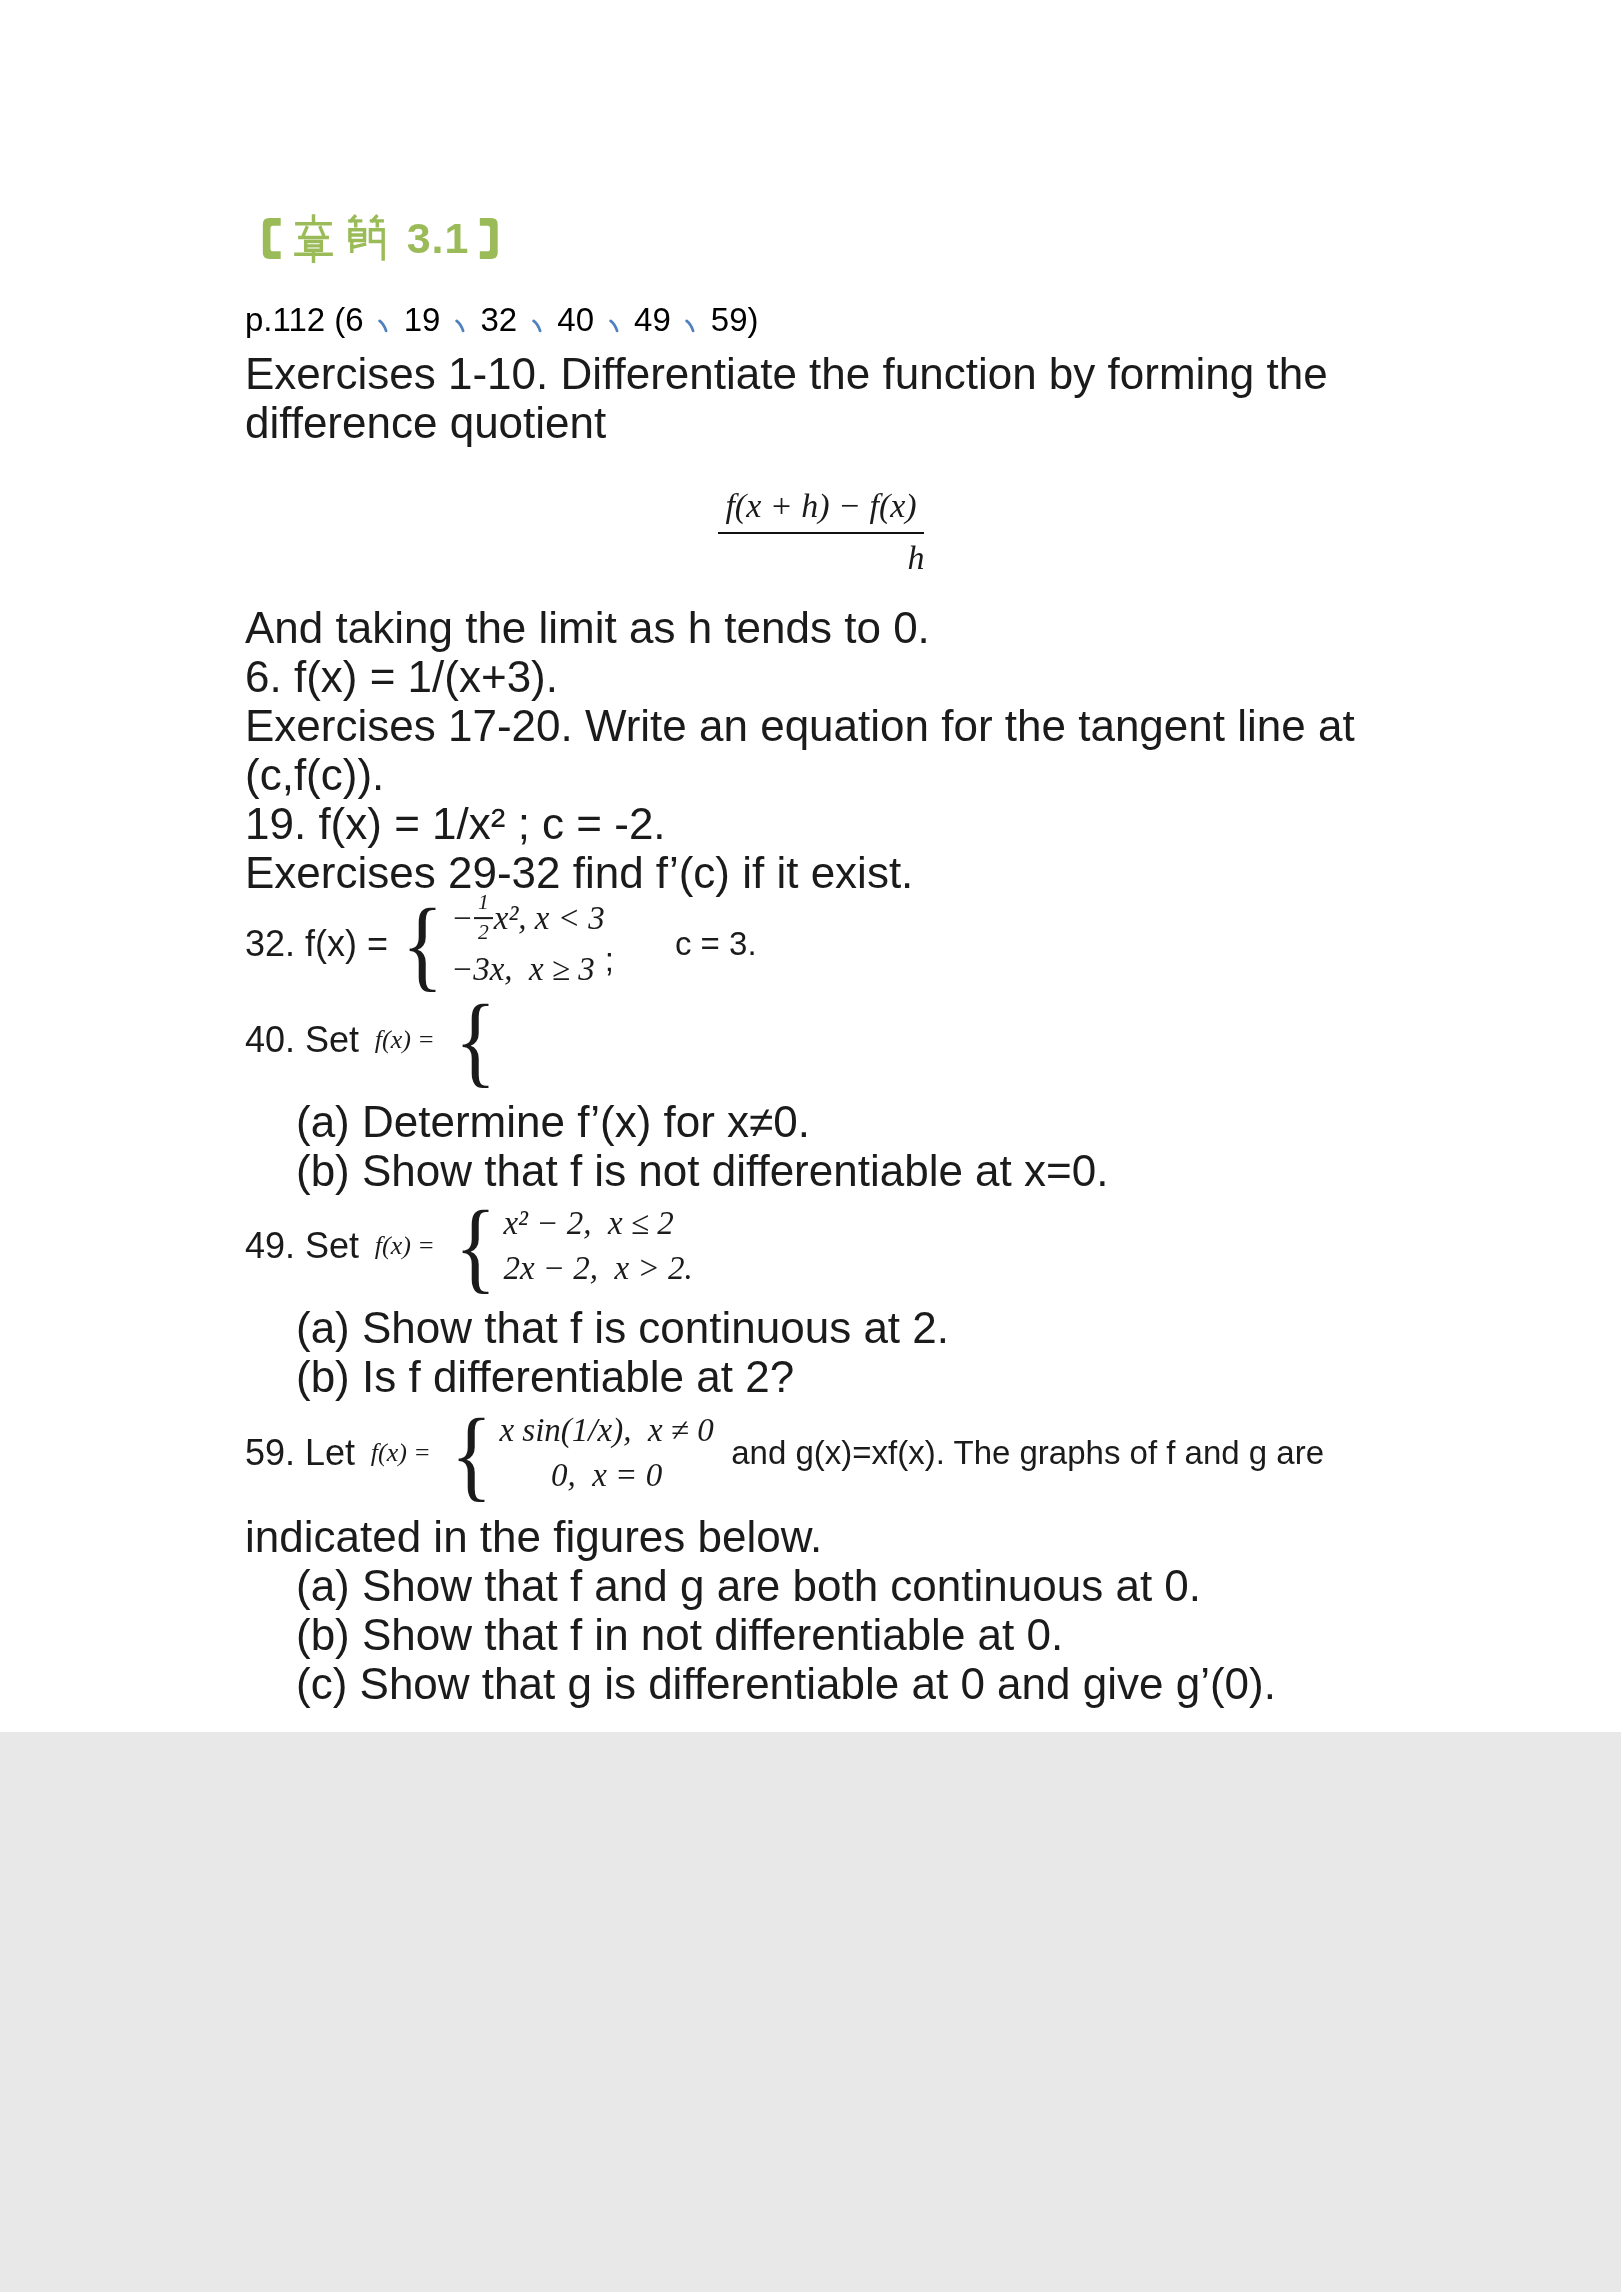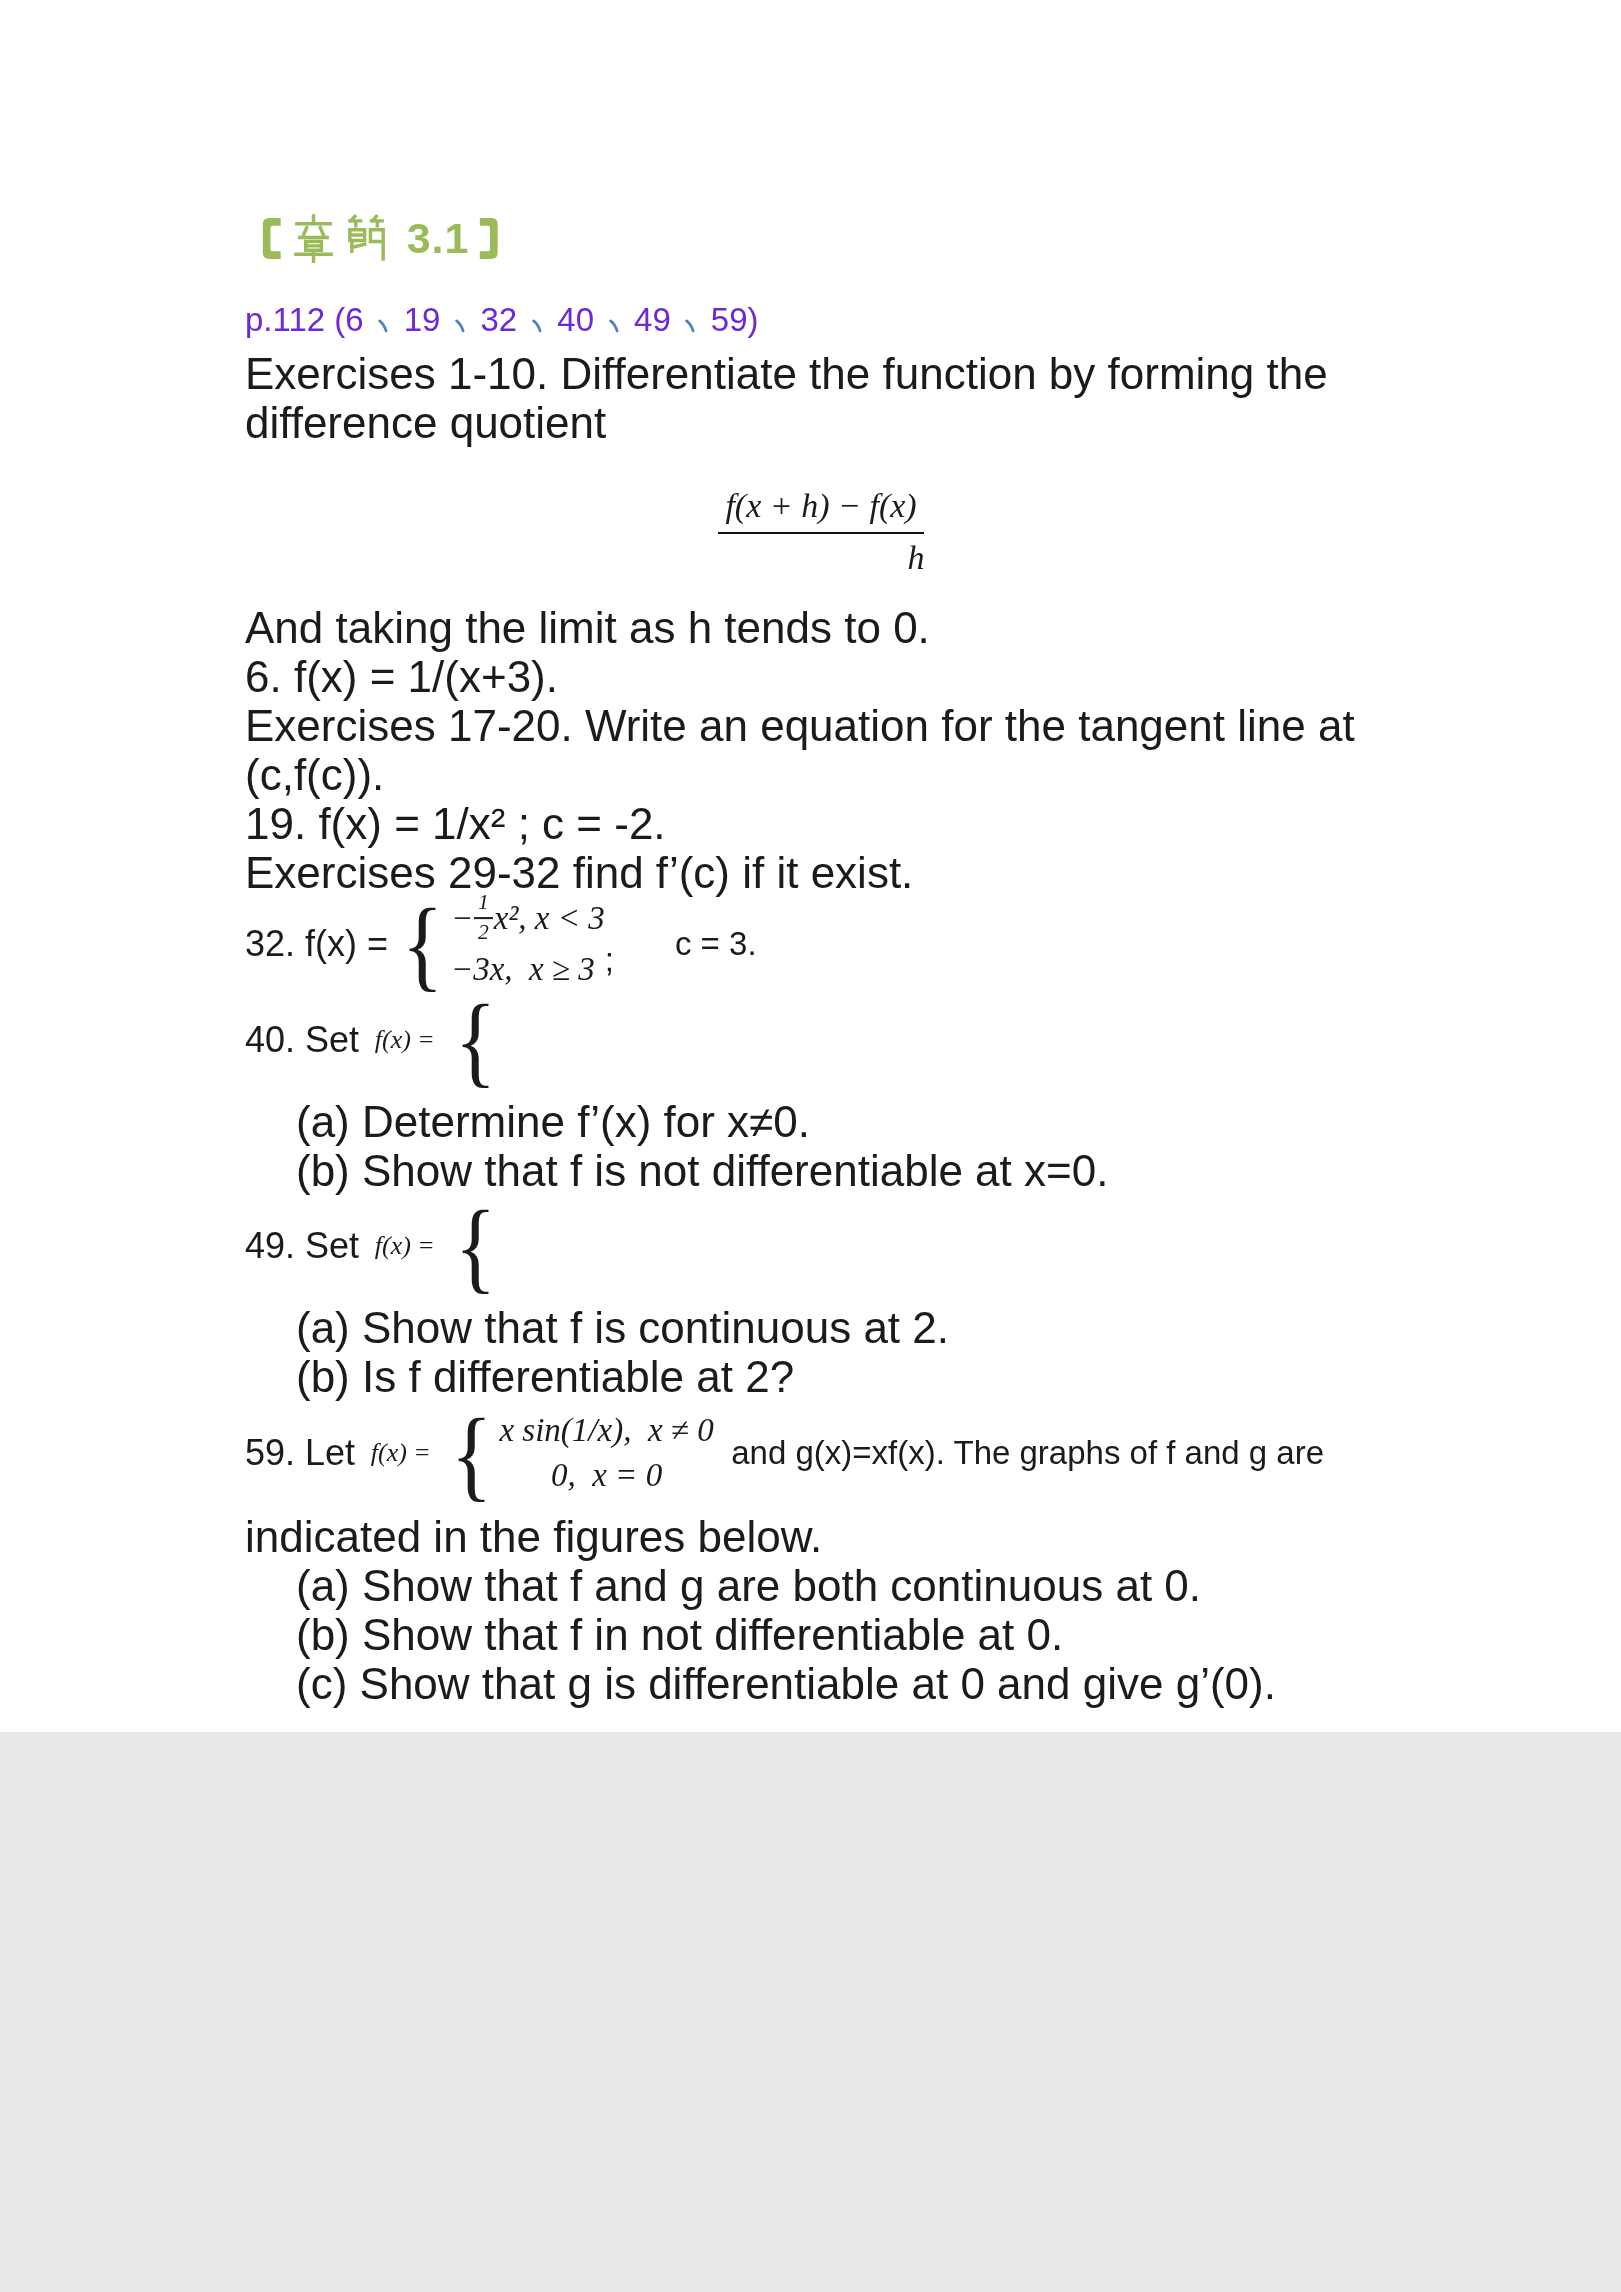--- a/index.html
+++ b/index.html
@@ -21,21 +21,21 @@
   }
   .heading .glyph { display:block; }
   .heading-num {
     font-size:43px; font-weight:600; letter-spacing:1px;
     color:#9bbb59; margin:0 2px 0 9.8px; line-height:61px;
   }
 
   
   .pageref {
     font-size:33px; line-height:43px; margin:0 0 7.8px 0;
-    color:#6d28d9; font-weight:400;
+    color:#000000; font-weight:400;
     display:flex; align-items:baseline;
   }
   .pageref .sep { align-self:center; margin:13.7px 12.7px 0 12.7px; }
 
   
   .para { font-size:44px; line-height:49px; margin:0; white-space:pre-wrap; }
   .sub  { padding-left:51px; }
 
   
   .formula-wrap {
@@ -164,20 +164,24 @@
       <span class="brace">{</span>
     </div>
 
     <p class="para sub">(a) Determine f’(x) for x≠0.</p>
     <p class="para sub">(b) Show that f is not differentiable at x=0.</p>
 
     <div class="pw mt6">
       <span class="pw-label">49. Set</span>
       <span class="pw-label-math">f(x) =</span>
       <span class="brace">{</span>
+      <span class="cases">
+        <span class="case-row">x² − 2,  x ≤ 2</span>
+        <span class="case-row">2x − 2,  x &gt; 2.</span>
+      </span>
     </div>
 
     <p class="para sub">(a) Show that f is continuous at 2.</p>
     <p class="para sub">(b) Is f differentiable at 2?</p>
 
     <div class="pw tall mt6">
       <span class="pw-label">59. Let</span>
       <span class="pw-label-math">f(x) =</span>
       <span class="brace">{</span>
       <span class="cases">

